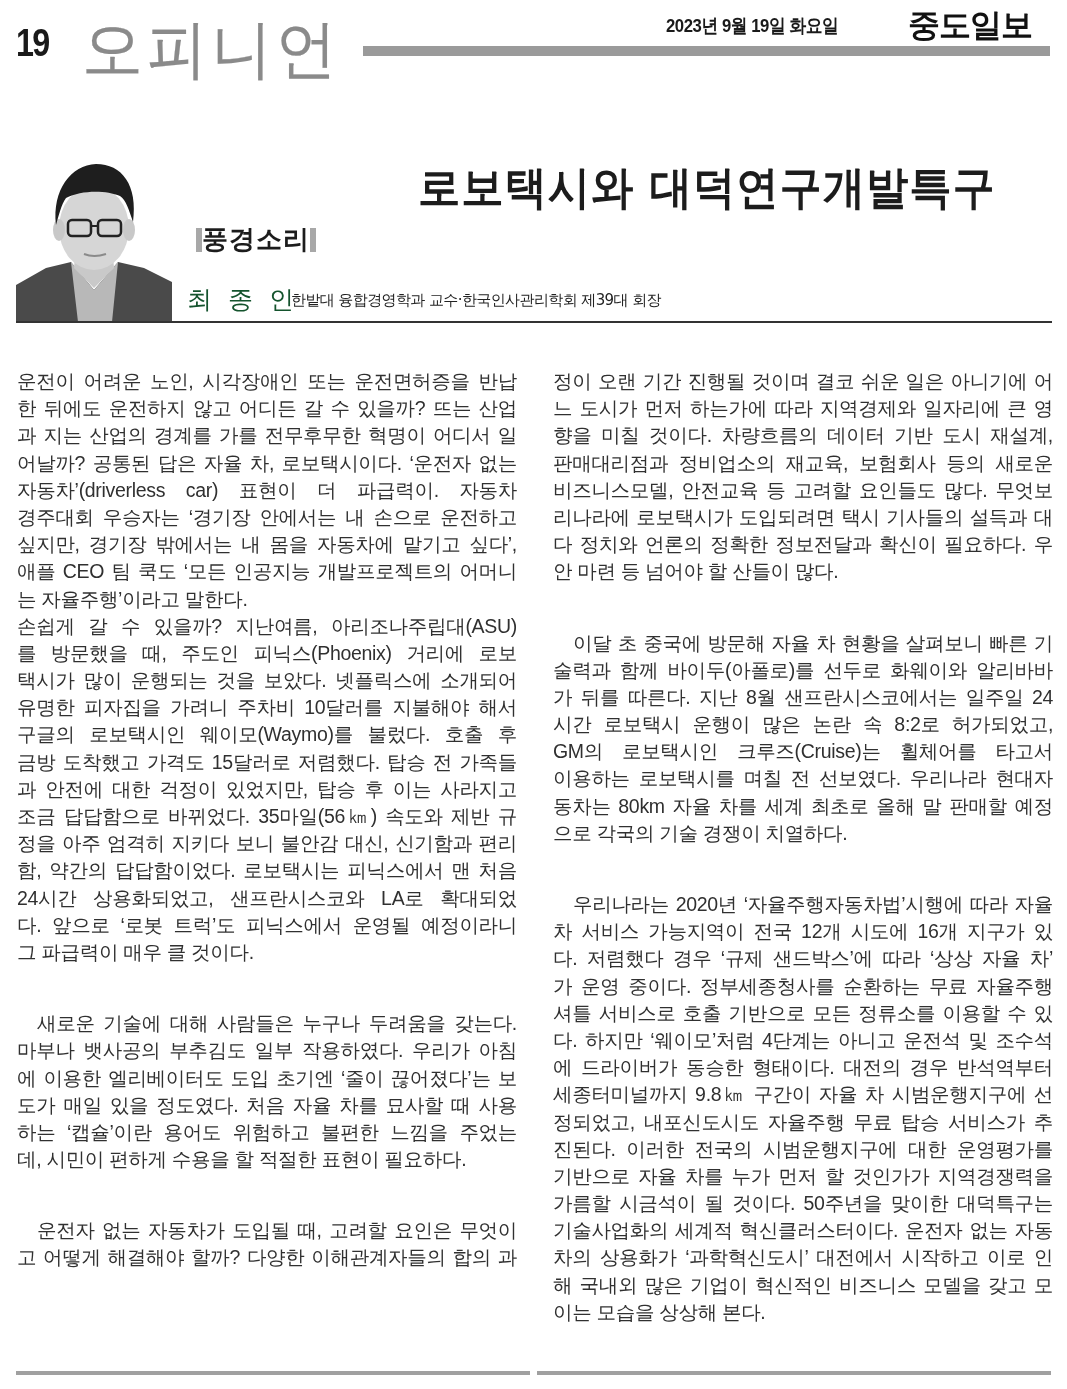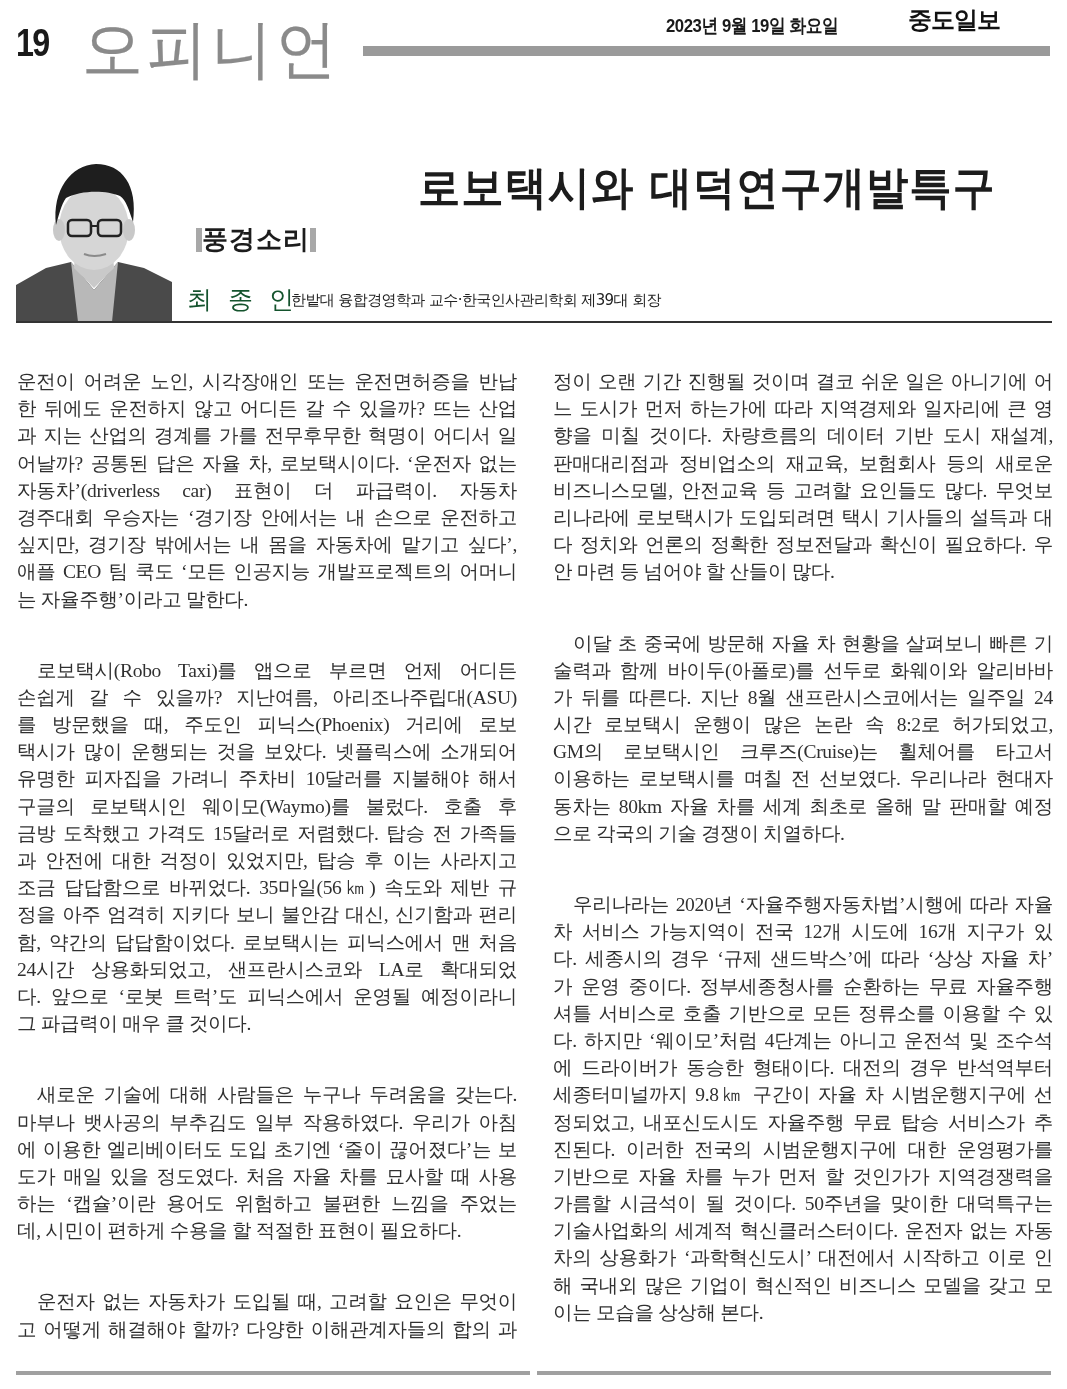--- a/index.html
+++ b/index.html
@@ -26,21 +26,21 @@
     }
     .header-date {
       position: absolute; left: 666px; top: 13px;
       font-family: "Liberation Sans", sans-serif; font-weight: bold;
       font-size: 19px; color: #1a1a1a; letter-spacing: -0.5px;
       transform: scaleX(0.88); transform-origin: left top;
     }
     .paper-logo {
       position: absolute; left: 908px; top: 4px;
       font-family: "DejaVu Sans", sans-serif; font-weight: bold;
-      font-size: 24px; color: #111; letter-spacing: -1px; text-align: center;
+      font-size: 32px; color: #111; letter-spacing: -1px; text-align: center;
     }
 
     
     .photo {
       position: absolute; left: 16px; top: 150px; width: 156px; height: 172px;
       overflow: hidden;
     }
     .headline {
       position: absolute; left: 418px; top: 158px;
       font-family: "DejaVu Serif", serif; font-weight: bold;
@@ -68,21 +68,21 @@
       text-align: center;
     }
     .byline-rule {
       position: absolute; left: 16px; top: 321px; width: 1036px; height: 2px;
       background: #333;
     }
 
     
     .col {
       position: absolute; top: 368px; width: 500px;
-      font-family: Liberation Serif, serif; font-size: 19.5px; line-height: 27.2px;
+      font-family: Liberation Sans, sans-serif; font-size: 19.5px; line-height: 27.2px;
       color: #303030; letter-spacing: -0.3px;
     }
     .col-left { left: 17px; }
     .col-right { left: 553px; }
     .line { display: block; white-space: nowrap; text-align: justify; text-align-last: justify; height: 27.2px; }
     .line.last { text-align-last: left; }
     .line.indent { padding-left: 20px; margin-top: 44px; }
 
     .bottom-rule {
       position: absolute; top: 1371px; height: 4px; background: #a0a0a0;
@@ -139,21 +139,20 @@
 <div class="col col-left">
     <span class="line">운전이 어려운 노인, 시각장애인 또는 운전면허증을 반납</span>
     <span class="line">한 뒤에도 운전하지 않고 어디든 갈 수 있을까? 뜨는 산업</span>
     <span class="line">과 지는 산업의 경계를 가를 전무후무한 혁명이 어디서 일</span>
     <span class="line">어날까? 공통된 답은 자율 차, 로보택시이다. ‘운전자 없는</span>
     <span class="line">자동차’(driverless car) 표현이 더 파급력이. 자동차</span>
     <span class="line">경주대회 우승자는 ‘경기장 안에서는 내 손으로 운전하고</span>
     <span class="line">싶지만, 경기장 밖에서는 내 몸을 자동차에 맡기고 싶다’,</span>
     <span class="line">애플 CEO 팀 쿡도 ‘모든 인공지능 개발프로젝트의 어머니</span>
     <span class="line last">는 자율주행’이라고 말한다.</span>
-    <span class="line indent">로보택시(Robo Taxi)를 앱으로 부르면 언제 어디든</span>
     <span class="line">손쉽게 갈 수 있을까? 지난여름, 아리조나주립대(ASU)</span>
     <span class="line">를 방문했을 때, 주도인 피닉스(Phoenix) 거리에 로보</span>
     <span class="line">택시가 많이 운행되는 것을 보았다. 넷플릭스에 소개되어</span>
     <span class="line">유명한 피자집을 가려니 주차비 10달러를 지불해야 해서</span>
     <span class="line">구글의 로보택시인 웨이모(Waymo)를 불렀다. 호출 후</span>
     <span class="line">금방 도착했고 가격도 15달러로 저렴했다. 탑승 전 가족들</span>
     <span class="line">과 안전에 대한 걱정이 있었지만, 탑승 후 이는 사라지고</span>
     <span class="line">조금 답답함으로 바뀌었다. 35마일(56㎞) 속도와 제반 규</span>
     <span class="line">정을 아주 엄격히 지키다 보니 불안감 대신, 신기함과 편리</span>
     <span class="line">함, 약간의 답답함이었다. 로보택시는 피닉스에서 맨 처음</span>
@@ -181,21 +180,21 @@
     <span class="line indent">이달 초 중국에 방문해 자율 차 현황을 살펴보니 빠른 기</span>
     <span class="line">술력과 함께 바이두(아폴로)를 선두로 화웨이와 알리바바</span>
     <span class="line">가 뒤를 따른다. 지난 8월 샌프란시스코에서는 일주일 24</span>
     <span class="line">시간 로보택시 운행이 많은 논란 속 8:2로 허가되었고,</span>
     <span class="line">GM의 로보택시인 크루즈(Cruise)는 휠체어를 타고서</span>
     <span class="line">이용하는 로보택시를 며칠 전 선보였다. 우리나라 현대자</span>
     <span class="line">동차는 80km 자율 차를 세계 최초로 올해 말 판매할 예정</span>
     <span class="line last">으로 각국의 기술 경쟁이 치열하다.</span>
     <span class="line indent">우리나라는 2020년 ‘자율주행자동차법’시행에 따라 자율</span>
     <span class="line">차 서비스 가능지역이 전국 12개 시도에 16개 지구가 있</span>
-    <span class="line">다. 세종시의 경우 ‘규제 샌드박스’에 따라 ‘상상 자율 차’</span>
+    <span class="line">다. 저렴했다 경우 ‘규제 샌드박스’에 따라 ‘상상 자율 차’</span>
     <span class="line">가 운영 중이다. 정부세종청사를 순환하는 무료 자율주행</span>
     <span class="line">셔틀 서비스로 호출 기반으로 모든 정류소를 이용할 수 있</span>
     <span class="line">다. 하지만 ‘웨이모’처럼 4단계는 아니고 운전석 및 조수석</span>
     <span class="line">에 드라이버가 동승한 형태이다. 대전의 경우 반석역부터</span>
     <span class="line">세종터미널까지 9.8㎞ 구간이 자율 차 시범운행지구에 선</span>
     <span class="line">정되었고, 내포신도시도 자율주행 무료 탑승 서비스가 추</span>
     <span class="line">진된다. 이러한 전국의 시범운행지구에 대한 운영평가를</span>
     <span class="line">기반으로 자율 차를 누가 먼저 할 것인가가 지역경쟁력을</span>
     <span class="line">가름할 시금석이 될 것이다. 50주년을 맞이한 대덕특구는</span>
     <span class="line">기술사업화의 세계적 혁신클러스터이다. 운전자 없는 자동</span>

